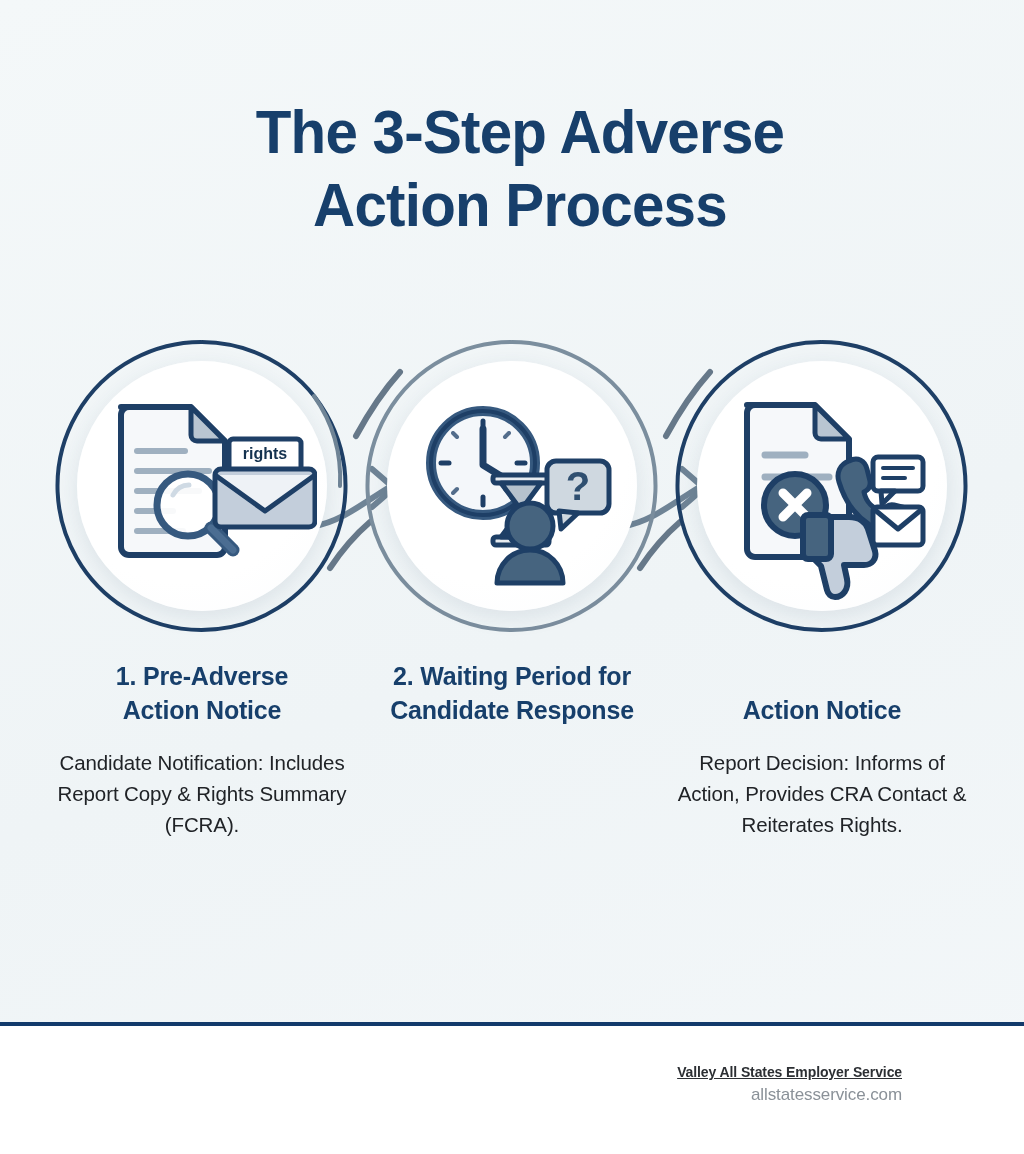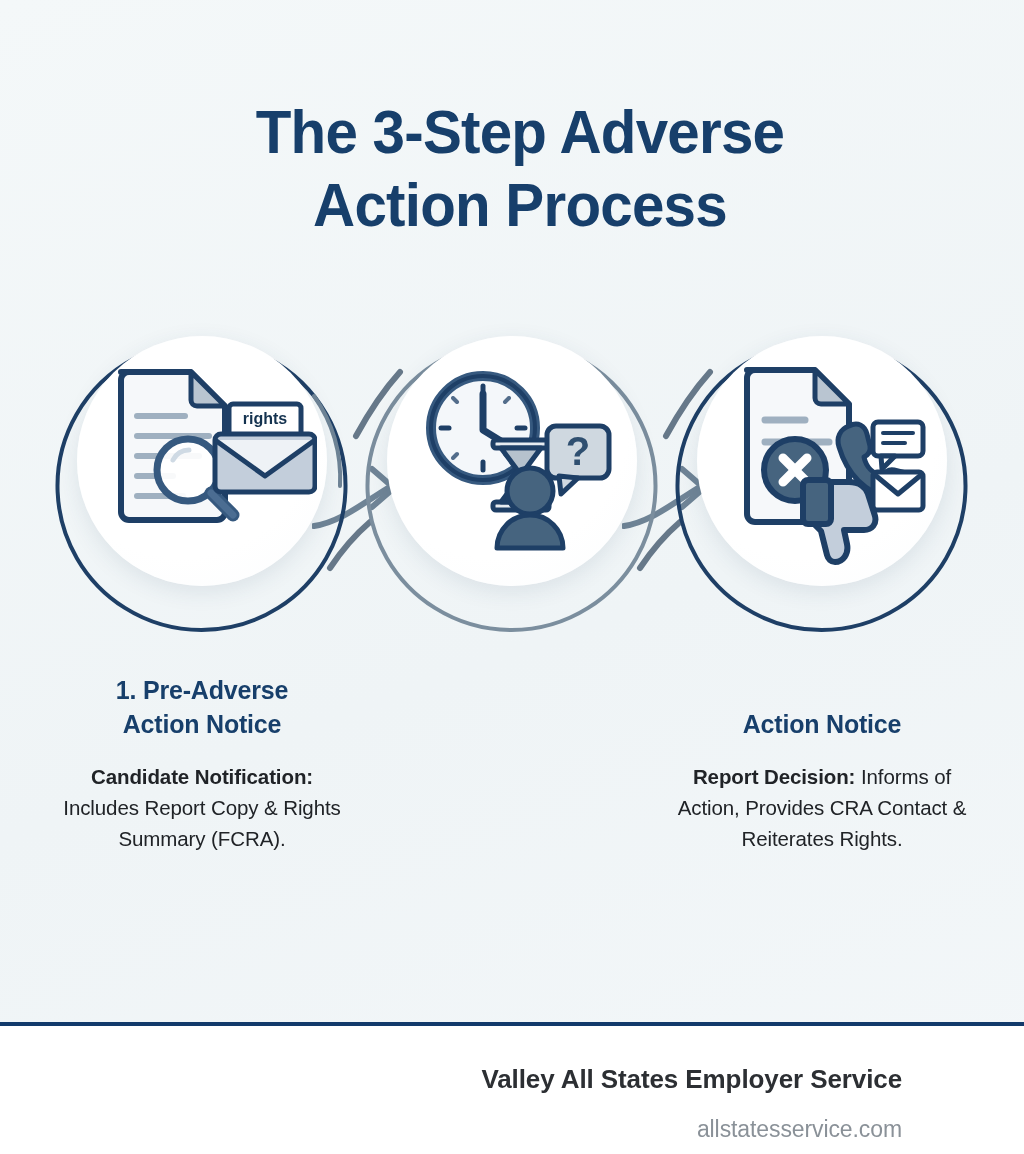--- a/index.html
+++ b/index.html
@@ -55,20 +55,21 @@
     display: flex;
     flex-direction: column;
     align-items: center;
   }
 
   .circle-wrap {
     position: relative;
     width: 300px;
     height: 300px;
     display: flex;
+    align-items: center;
     justify-content: center;
   }
   .ring-svg {
     position: absolute;
     inset: 0;
   }
   .disc {
     position: absolute;
     width: 250px;
     height: 250px;
@@ -90,39 +91,39 @@
     width: 110px;
     height: 300px;
     pointer-events: none;
   }
   .connector.c1 { left: 312px; }
   .connector.c2 { left: 622px; }
   .connector svg { display: block; width: 100%; height: 100%; }
 
   
   .caption {
-    margin-top: 38px;
+    margin-top: 24px;
     width: 300px;
     text-align: center;
   }
   .step-heading {
     color: #173f6b;
     font-size: 25px;
     font-weight: bold;
     line-height: 1.34;
     letter-spacing: -0.2px;
   }
   .step-body {
     margin-top: 20px;
     color: #202327;
     font-size: 20.5px;
     line-height: 1.52;
     letter-spacing: -0.1px;
   }
-  .step-body .lead { font-weight: bold; }
+  .step-body .lead { font-weight: normal; }
 
   
   .footer-rule {
     position: absolute;
     left: 0;
     top: 1022px;
     width: 1024px;
     height: 4px;
     background: #123a6b;
   }
@@ -132,28 +133,29 @@
     top: 1026px;
     width: 1024px;
     height: 128px;
     background: #ffffff;
     box-sizing: border-box;
     padding: 38px 122px 0 0;
     text-align: right;
   }
   .footer-name {
     color: #2c2f33;
-    font-size: 26px;
+    font-size: 14px;
     font-weight: bold;
     letter-spacing: -0.1px;
+    text-decoration: underline;
   }
   .footer-url {
-    margin-top: 21px;
+    margin-top: 5px;
     color: #8a9198;
-    font-size: 23px;
+    font-size: 17px;
     letter-spacing: -0.1px;
   }
 </style>
 </head>
 <body>
 
 <div class="canvas">
 
   <div class="title-block">
     <div class="title-line">The 3-Step Adverse</div>
@@ -261,21 +263,22 @@
             <path d="M100 212 a33 33 0 0 1 66 0 z" fill="#46647f" stroke="#1e3f66" stroke-width="5" stroke-linejoin="round"></path>
 
             <rect x="150" y="90" width="62" height="52" rx="9" fill="#cfd8e0" stroke="#1e3f66" stroke-width="5"></rect>
             <path d="M162 140 l2 18 l17 -16 z" fill="#cfd8e0" stroke="#1e3f66" stroke-width="5" stroke-linejoin="round"></path>
             <text x="181" y="129" text-anchor="middle" font-family="Liberation Sans, sans-serif" font-size="40" font-weight="bold" fill="#2f4f70">?</text>
           </svg>
         </div>
       </div>
       <div class="caption">
         <div class="step-heading">
-          <br>
+          <span>2. Waiting Period for</span><br>
+          <span>Candidate Response</span>
         </div>
       </div>
     </div>
 
     <div class="step">
       <div class="circle-wrap">
         <svg class="ring-svg" viewBox="0 0 300 300" fill="none" xmlns="http://www.w3.org/2000/svg">
           <path d="M150 6 A144 144 0 1 1 149 6" stroke="#1e3f66" stroke-width="4" stroke-linecap="round"></path>
         </svg>
         <div class="disc"></div>

